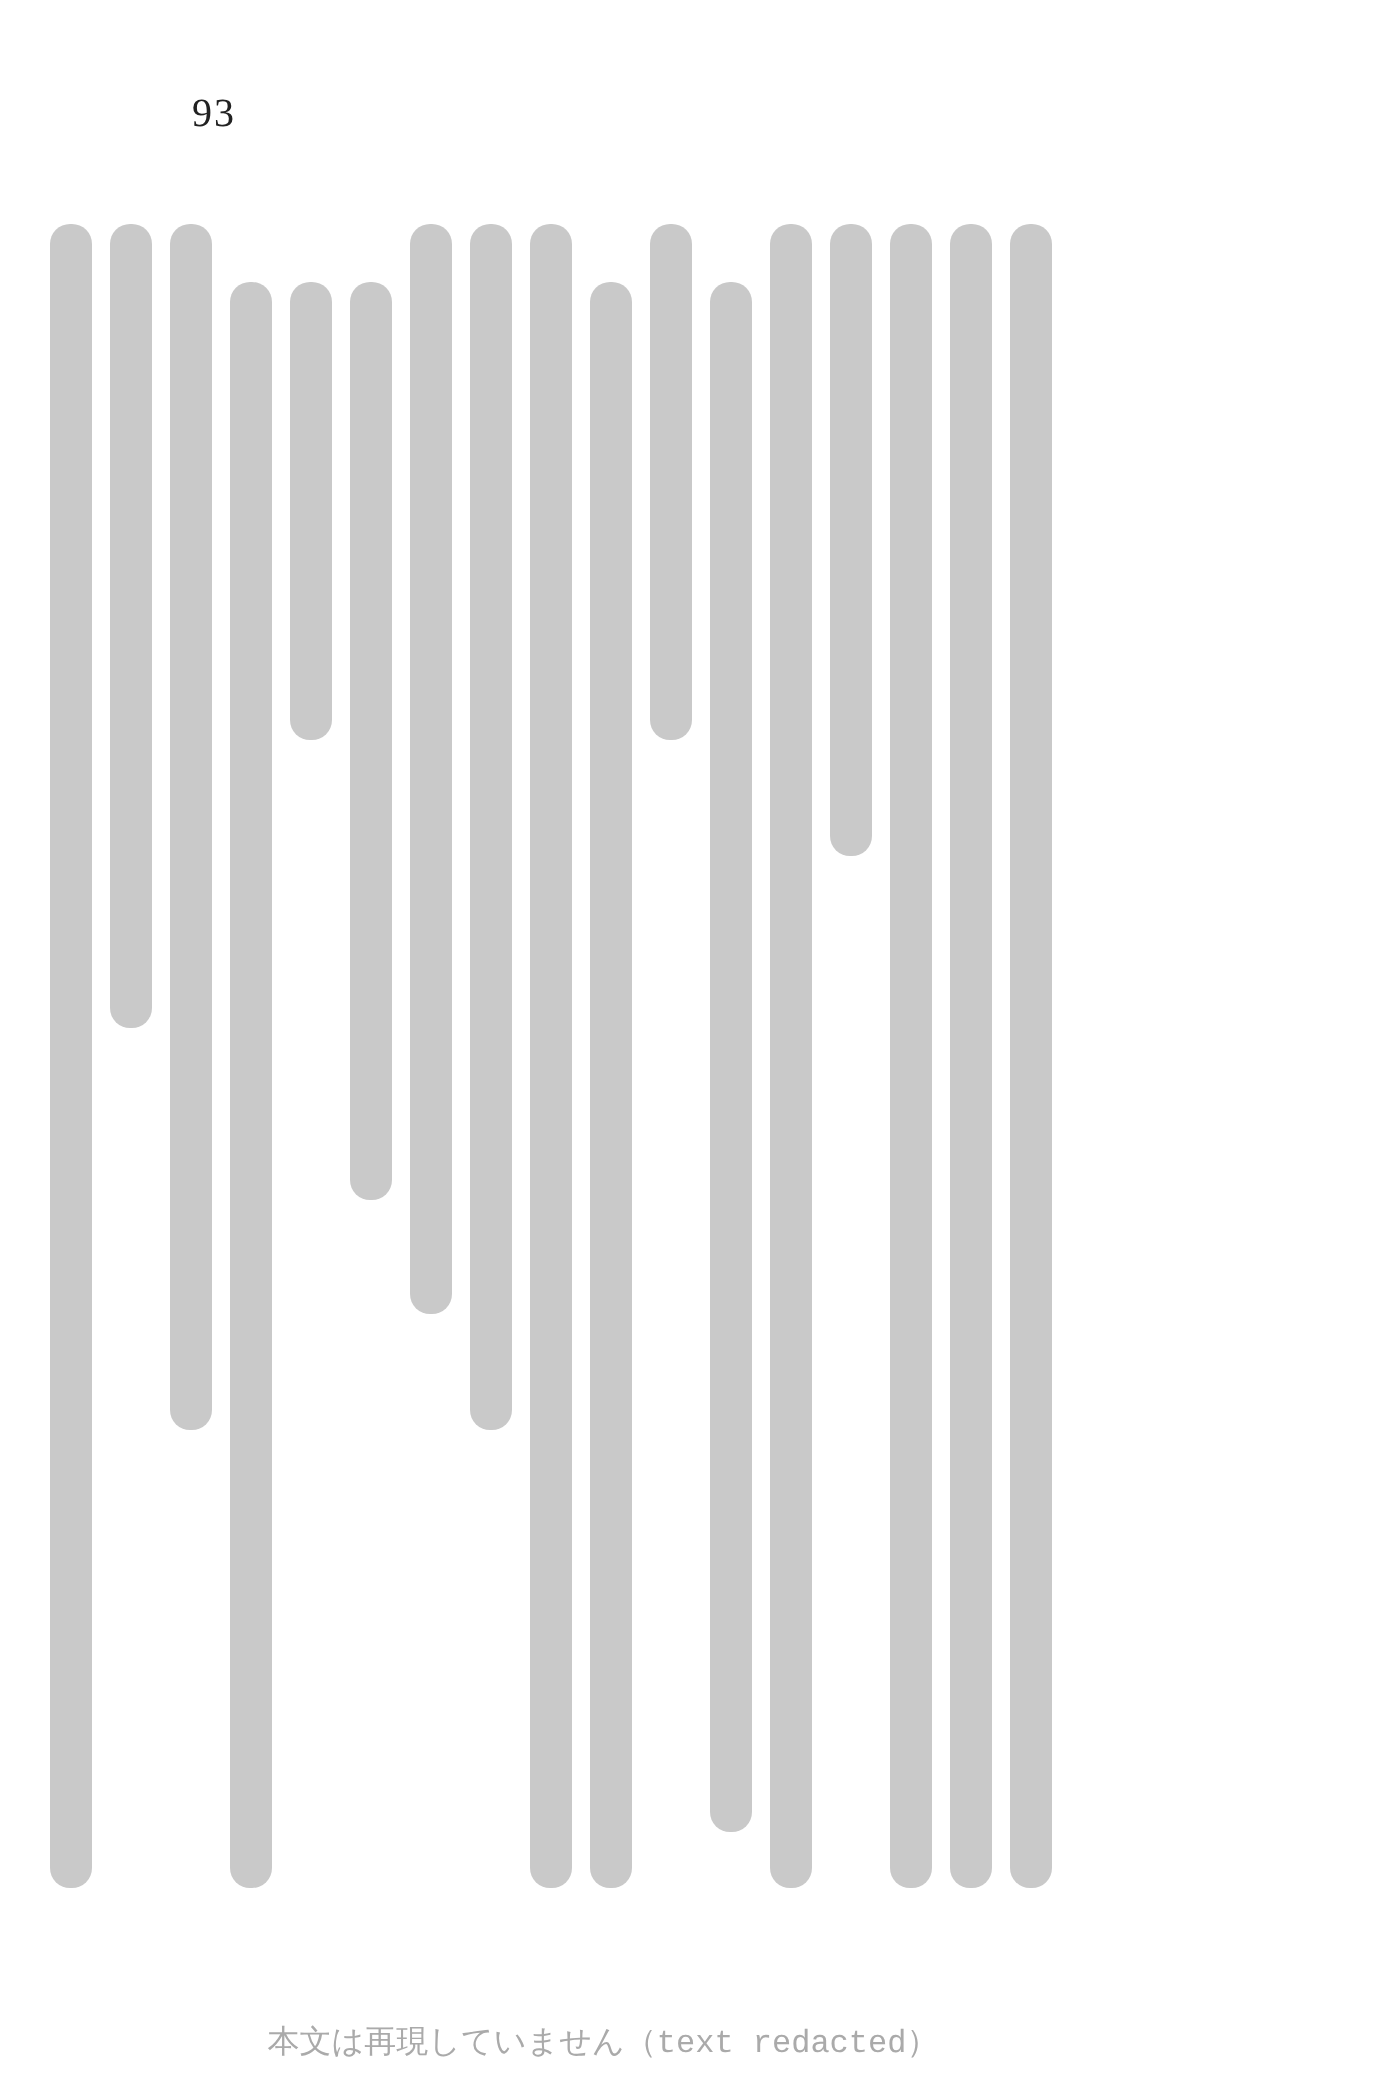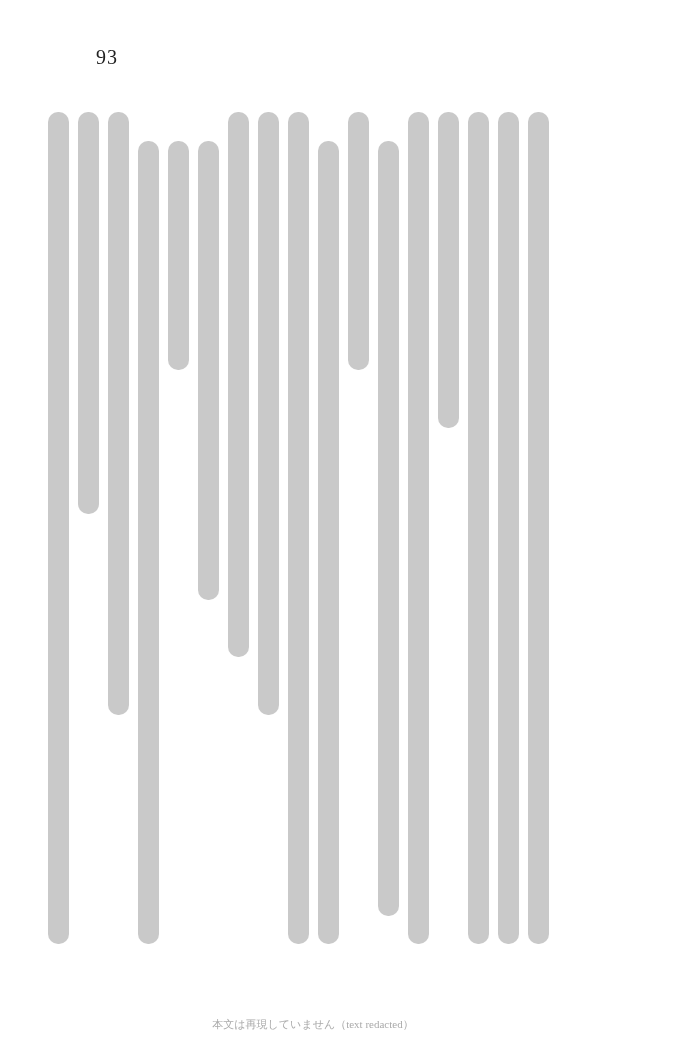--- a/index.html
+++ b/index.html
@@ -7,21 +7,20 @@
     padding: 0;
     background: #ffffff;
     font-family: "Liberation Serif", "DejaVu Serif", serif;
   }
   .book-page {
     position: relative;
     width: 603px;
     height: 1050px;
     background: #ffffff;
     overflow: hidden;
-    padding-left: 23px;
   }
   .page-number {
     position: absolute;
     left: 96px;
     top: 46px;
     font-size: 20px;
     color: #222222;
     letter-spacing: 1px;
   }
   .text-block {
@@ -36,23 +35,23 @@
     width: 21px;
     border-radius: 10px;
     background: #c9c9c9;
   }
   .redaction-note {
     position: absolute;
     left: 0;
     right: 0;
     bottom: 18px;
     text-align: center;
-    font-size: 11px;
+    font-size: 16px;
     color: #aaaaaa;
-    font-family: Liberation Serif, serif;
+    font-family: Liberation Mono, monospace;
     margin-top: 48px;
   }
 </style>
 </head>
 <body>
 
 <div class="book-page">
 
   <div class="page-number">93</div>
 

